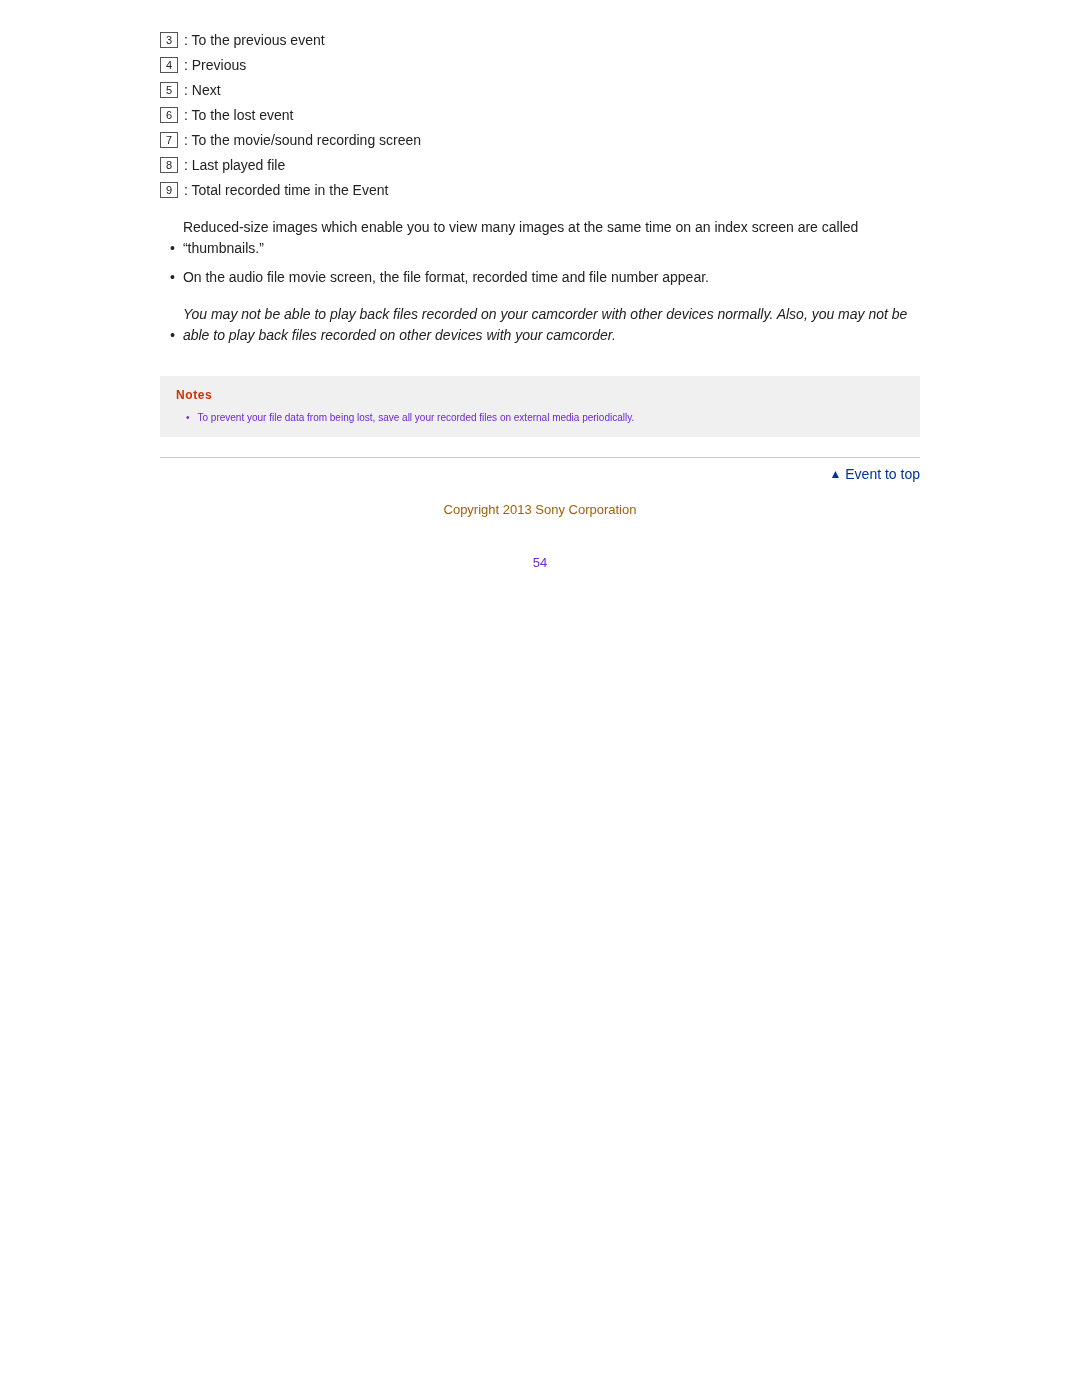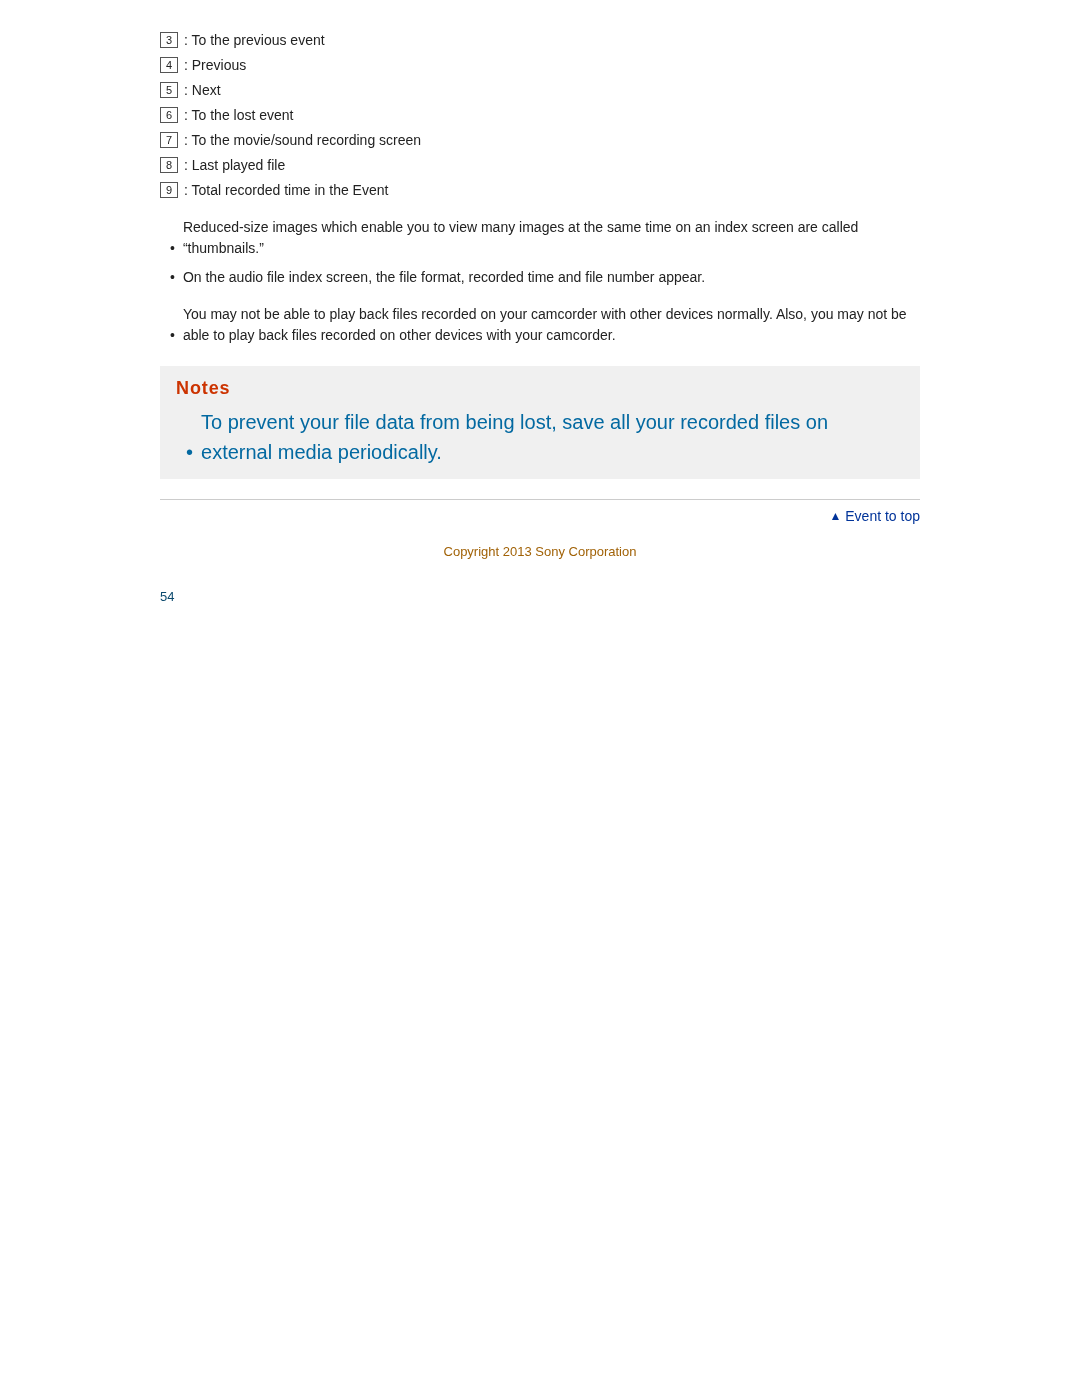--- a/index.html
+++ b/index.html
@@ -91,50 +91,51 @@
 
     .section-heading-text {
       font-size: 18px;
       font-weight: normal;
       letter-spacing: 0.05em;
       color: #222;
       font-family: Arial, sans-serif;
     }
 
     .section-body {
-      margin-bottom: 20px;
+      margin-bottom: 30px;
+      font-style: italic;
     }
 
     .notes-box {
       background-color: #f0f0f0;
       padding: 12px 16px;
       margin-top: 20px;
       margin-bottom: 20px;
     }
 
     .notes-title {
       color: #cc3300;
-      font-size: 18px;
+      font-size: 12px;
       font-weight: bold;
       margin-bottom: 8px;
       font-family: Arial, sans-serif;
       letter-spacing: 0.05em;
     }
 
     .notes-list {
       list-style: none;
       padding-left: 10px;
     }
 
     .notes-list li {
       display: flex;
       align-items: flex-end;
-      font-size: 20px;
+      font-size: 10px;
       line-height: 1.5;
-      color: #0369a1;
+      color: #6d28d9;
     }
 
     .notes-list li::before {
       content: "•";
       margin-right: 8px;
       flex-shrink: 0;
     }
 
     .footer-divider {
       border: none;
@@ -165,24 +166,24 @@
     }
 
     .copyright {
       text-align: center;
       font-size: 13px;
       color: #a16207;
       margin-top: 10px;
     }
 
     .page-number {
-      text-align: left;
+      text-align: center;
       font-size: 13px;
-      color: #0c4a6e;
-      margin-top: 30px;
+      color: #6d28d9;
+      margin-top: 38px;
     }
   </style>
 </head>
 <body>
 
 <div class="page-container">
 
   <ul class="numbered-list">
     <li>
       <span class="num-badge">3</span>
@@ -212,21 +213,21 @@
       <span class="num-badge">9</span>
       <span>: Total recorded time in the Event</span>
     </li>
   </ul>
 
   <ul class="bullet-list">
     <li>
       <span>Reduced-size images which enable you to view many images at the same time on an index screen are called “thumbnails.”</span>
     </li>
     <li>
-      <span>On the audio file index screen, the file format, recorded time and file number appear.</span>
+      <span>On the audio file movie screen, the file format, recorded time and file number appear.</span>
     </li>
   </ul>
 
 
   <div class="section-body">
     <ul class="bullet-list">
       <li>
         <span>You may not be able to play back files recorded on your camcorder with other devices normally. Also, you may not be able to play back files recorded on other devices with your camcorder.</span>
       </li>
     </ul>

